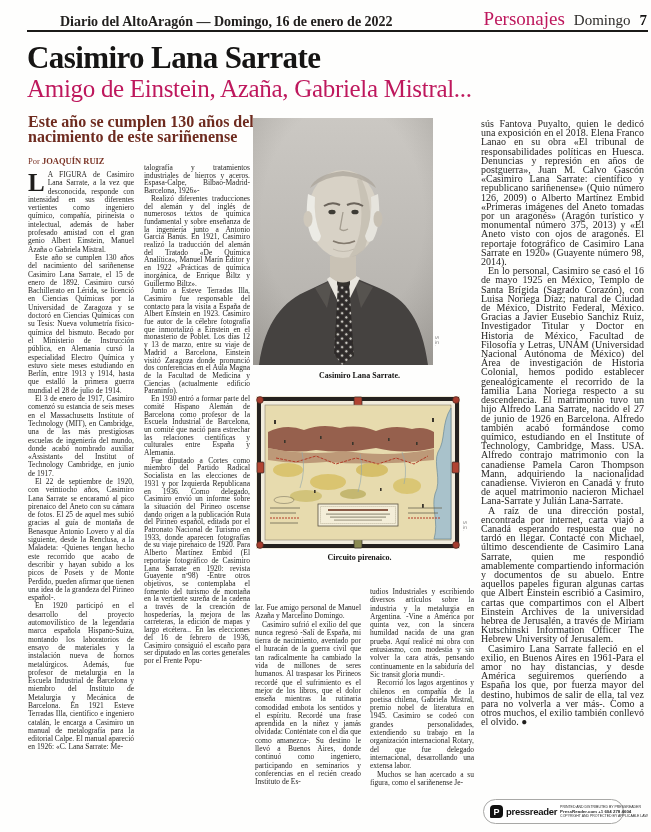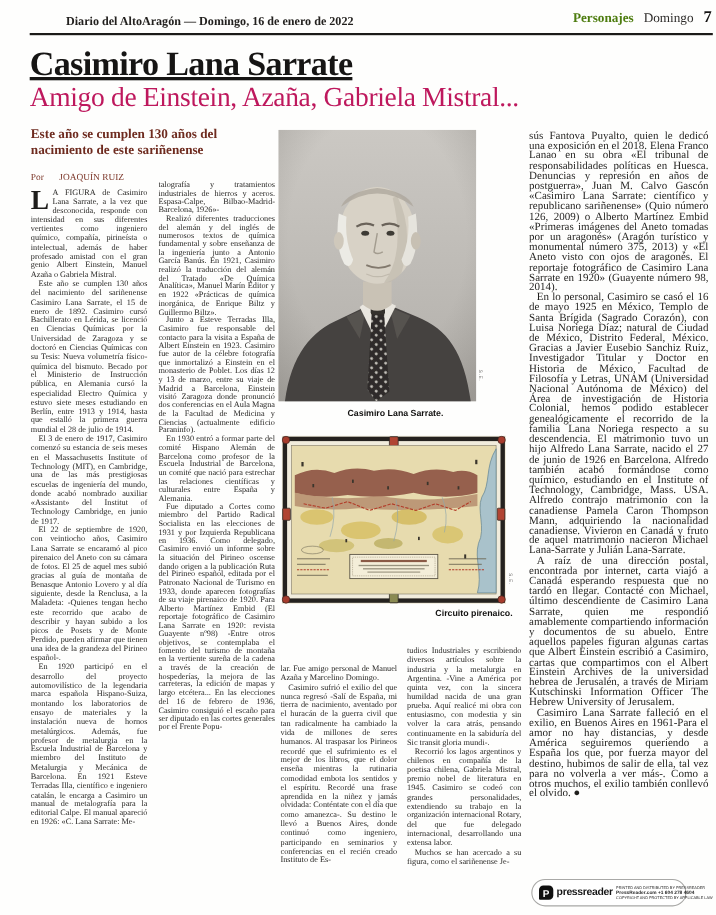--- a/index.html
+++ b/index.html
@@ -1,52 +1,52 @@
 <!DOCTYPE html>
 <html><head>
 <meta charset="utf-8">
 <style>
   html,body{margin:0;padding:0;background:#e8e8e8;}
   #page{position:relative;width:651px;height:832px;background:#fefefd;overflow:hidden;
         font-family:"Liberation Serif",serif;color:#1e1d1b;}
   .abs{position:absolute;}
   
-  #masthead-left{left:28px;top:14px;font-size:11px;font-weight:700;color:#23211f;padding-left:32px;}
+  #masthead-left{left:28px;top:14px;font-size:14px;font-weight:700;color:#23211f;padding-left:32px;}
   #masthead-right{right:4px;top:8px;display:flex;align-items:baseline;gap:9px;}
-  #section-label{font-size:12px;font-weight:700;color:#4d7c0f;}
-  #day-label{font-size:12px;font-weight:400;color:#2e2c2a;}
+  #section-label{font-size:19px;font-weight:400;color:#be185d;}
+  #day-label{font-size:15px;font-weight:400;color:#2e2c2a;}
   #page-number{font-size:15px;font-weight:700;color:#141312;}
   #header-rule{left:27px;top:30px;width:621px;height:2px;background:#1b1a18;}
   
-  #headline{left:27px;top:40px;font-size:31px;font-weight:700;letter-spacing:-0.6px;color:#161514;margin:0;text-decoration:underline;}
+  #headline{left:27px;top:40px;font-size:31px;font-weight:700;letter-spacing:-0.6px;color:#161514;margin:0;}
   #subheadline{left:27px;top:75px;font-size:25px;font-weight:400;letter-spacing:-0.3px;color:#be185d;margin:0;}
-  #lead{left:28px;top:114px;width:240px;font-size:12px;line-height:15.4px;font-weight:700;color:#6e2b1f;}
+  #lead{left:28px;top:114px;width:240px;font-size:16px;line-height:15.4px;font-weight:700;color:#6e2b1f;}
   #byline{left:28px;top:156px;font-size:8.5px;color:#7a3325;}
-  #byline b{font-weight:400;margin-left:12px;}
+  #byline b{font-weight:700;}
   
   .body-col{position:absolute;text-align:justify;overflow:hidden;color:#201f1d;}
   .body-col p{margin:0;font-family:Liberation Serif, serif;}
   .body-col p + p{text-indent:7px;}
   .small{font-size:7.5px;line-height:8.3px;width:106px;}
   #col1{left:28px;top:171px;height:620px;}
   #col2{left:144px;top:164px;height:627px;line-height:7.7px;}
   #col3{left:255px;top:604px;height:222px;}
   #col4{left:370px;top:588px;width:104px;height:222px;}
   #col5{left:481px;top:119px;width:163px;height:656px;font-size:10px;line-height:9.2px;}
   .dropcap{float:left;font-size:25px;line-height:21px;padding:1px 3px 0 0;font-weight:700;color:#1e1d1b;}
   
-  .caption{position:absolute;font-family:Liberation Sans, sans-serif;font-weight:700;
+  .caption{position:absolute;font-family:Liberation Serif, serif;font-weight:700;
            font-size:8px;color:#141312;text-align:center;}
   .credit{position:absolute;font-family:"Liberation Sans",sans-serif;font-size:4.5px;color:#6f6e6c;
           writing-mode:vertical-rl;letter-spacing:0.5px;}
   #portrait-fig{left:253px;top:118px;width:180px;height:247px;}
   #portrait-caption{left:253px;top:371px;width:213px;}
   #portrait-credit{left:434px;top:336px;}
   #map-fig{left:256px;top:396px;width:204px;height:153px;}
-  #map-caption{left:253px;top:553px;width:213px;text-align:right;}
+  #map-caption{left:253px;top:553px;width:213px;}
   #map-credit{left:462px;top:521px;}
   
   #pr-bar{left:483px;top:799px;width:141px;height:25px;background:#fff;border:1px solid #a8a8a6;
           border-radius:13px;display:flex;align-items:center;gap:3px;padding:0 6px;box-sizing:border-box;
           font-family:"Liberation Sans",sans-serif;}
   #pr-logo{width:13px;height:13px;background:#101010;border-radius:4px 4px 4px 1px;color:#fff;
            font-size:9px;font-weight:700;display:flex;align-items:center;justify-content:center;flex:none;}
   #pr-brand{font-size:9.5px;font-weight:700;letter-spacing:-0.3px;color:#151515;white-space:nowrap;}
   #pr-fine{margin-left:auto;text-align:left;color:#2a2a2a;}
   #pr-fine .l1,#pr-fine .l3{font-size:3.5px;line-height:4.4px;white-space:nowrap;}

